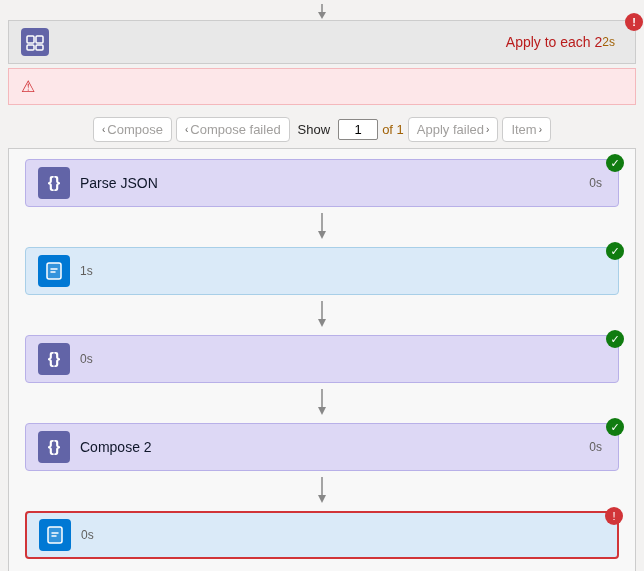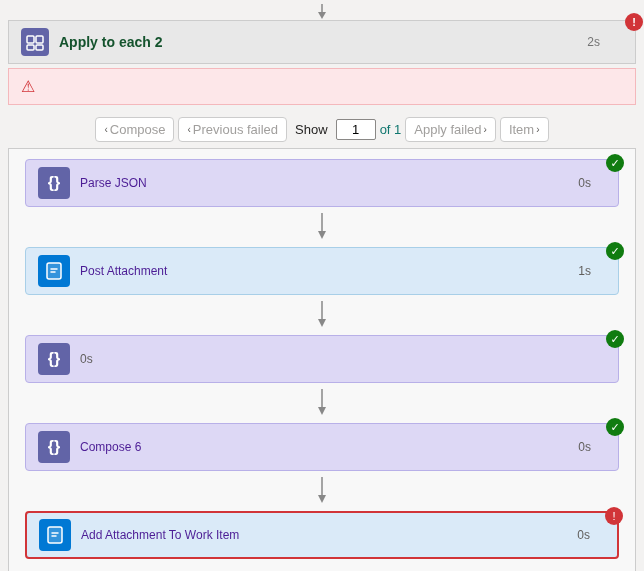--- a/index.html
+++ b/index.html
@@ -44,29 +44,30 @@
       border-radius: 4px;
       display: flex;
       align-items: center;
       justify-content: center;
       margin-right: 10px;
       flex-shrink: 0;
     }
 
     .apply-header-title {
       flex: 1;
-      font-weight: 700;
+      font-weight: 400;
       font-size: 14px;
-      color: #14532d;
+      color: #b91c1c;
+      text-align: right;
     }
 
     .apply-header-time {
       font-size: 12px;
-      color: #737373;
-      margin-right: 23px;
+      color: #a16207;
+      margin-right: 8px;
     }
 
     .error-badge {
       position: absolute;
       top: -8px;
       right: -8px;
       width: 18px;
       height: 18px;
       background: #d13438;
       border-radius: 50%;
@@ -135,21 +136,21 @@
       width: 40px;
       text-align: center;
       border: 1px solid #8a8886;
       padding: 2px 4px;
       font-size: 13px;
       border-radius: 2px;
     }
 
     .of-label {
       font-size: 13px;
-      color: #0f766e;
+      color: #a16207;
     }
 
     
     .content-area {
       margin: 0 8px;
       border: 1px solid #ccc;
       background: #f8f8f8;
       padding: 10px 16px 16px 16px;
     }
 
@@ -192,29 +193,29 @@
     .action-icon.purple-bg {
       background: #6264a7;
     }
 
     .action-icon.blue-bg {
       background: #0078d4;
     }
 
     .action-label {
       flex: 1;
-      font-size: 12px;
-      color: #4c1d95;
+      font-size: 14px;
+      color: #0f172a;
       font-weight: 500;
     }
 
     .action-time {
       font-size: 12px;
       color: #605e5c;
-      margin-right: 15px;
+      margin-right: 4px;
     }
 
     .status-check {
       width: 18px;
       height: 18px;
       background: #107c10;
       border-radius: 50%;
       display: flex;
       align-items: center;
       justify-content: center;
@@ -283,21 +284,21 @@
     <span class="warn-icon">⚠</span>
   </div>
 
   <div class="pagination-bar">
     <button class="pag-btn disabled">
       <span class="chevron">‹</span>
       <span>Compose</span>
     </button>
     <button class="pag-btn disabled">
       <span class="chevron">‹</span>
-      <span>Previous failed</span>
+      <span>Compose failed</span>
     </button>
     <span class="show-label">Show</span>
     <input class="page-input" type="text" value="1" style="">
     <span class="of-label">of 1</span>
     <button class="pag-btn disabled">
       <span>Apply failed</span>
       <span class="chevron">›</span>
     </button>
     <button class="pag-btn disabled">
       <span>Item</span>
@@ -324,21 +325,20 @@
     </div>
 
     <div class="action-item blue" style="position:relative;">
       <div class="action-icon blue-bg">
         <svg width="20" height="20" viewBox="0 0 20 20" fill="none">
           <rect x="3" y="2" width="14" height="16" rx="2" fill="white" opacity="0.2"></rect>
           <rect x="3" y="2" width="14" height="16" rx="2" stroke="white" stroke-width="1.5"></rect>
           <path d="M7 8h6M7 11h4" stroke="white" stroke-width="1.5" stroke-linecap="round"></path>
         </svg>
       </div>
-      <span class="action-label">Post Attachment</span>
       <span class="action-time">1s</span>
       <div class="status-check">✓</div>
     </div>
 
     <div class="connector">
       <svg width="12" height="28" viewBox="0 0 12 28">
         <line x1="6" y1="0" x2="6" y2="20" stroke="#888" stroke-width="1.5"></line>
         <polygon points="2,18 10,18 6,26" fill="#888"></polygon>
       </svg>
     </div>
@@ -355,40 +355,39 @@
       <svg width="12" height="28" viewBox="0 0 12 28">
         <line x1="6" y1="0" x2="6" y2="20" stroke="#888" stroke-width="1.5"></line>
         <polygon points="2,18 10,18 6,26" fill="#888"></polygon>
       </svg>
     </div>
 
     <div class="action-item purple" style="position:relative;">
       <div class="action-icon purple-bg">
         <span style="color:white;font-size:16px;font-weight:bold;">{}</span>
       </div>
-      <span class="action-label">Compose 6</span>
+      <span class="action-label">Compose 2</span>
       <span class="action-time">0s</span>
       <div class="status-check">✓</div>
     </div>
 
     <div class="connector">
       <svg width="12" height="28" viewBox="0 0 12 28">
         <line x1="6" y1="0" x2="6" y2="20" stroke="#888" stroke-width="1.5"></line>
         <polygon points="2,18 10,18 6,26" fill="#888"></polygon>
       </svg>
     </div>
 
     <div class="action-item blue error-border" style="position:relative;">
       <div class="action-icon blue-bg">
         <svg width="20" height="20" viewBox="0 0 20 20" fill="none">
           <rect x="3" y="2" width="14" height="16" rx="2" fill="white" opacity="0.2"></rect>
           <rect x="3" y="2" width="14" height="16" rx="2" stroke="white" stroke-width="1.5"></rect>
           <path d="M7 8h6M7 11h4" stroke="white" stroke-width="1.5" stroke-linecap="round"></path>
         </svg>
       </div>
-      <span class="action-label">Add Attachment To Work Item</span>
       <span class="action-time">0s</span>
       <div class="status-error">!</div>
     </div>
 
   </div>
 
 </div>
 
 </body></html>

